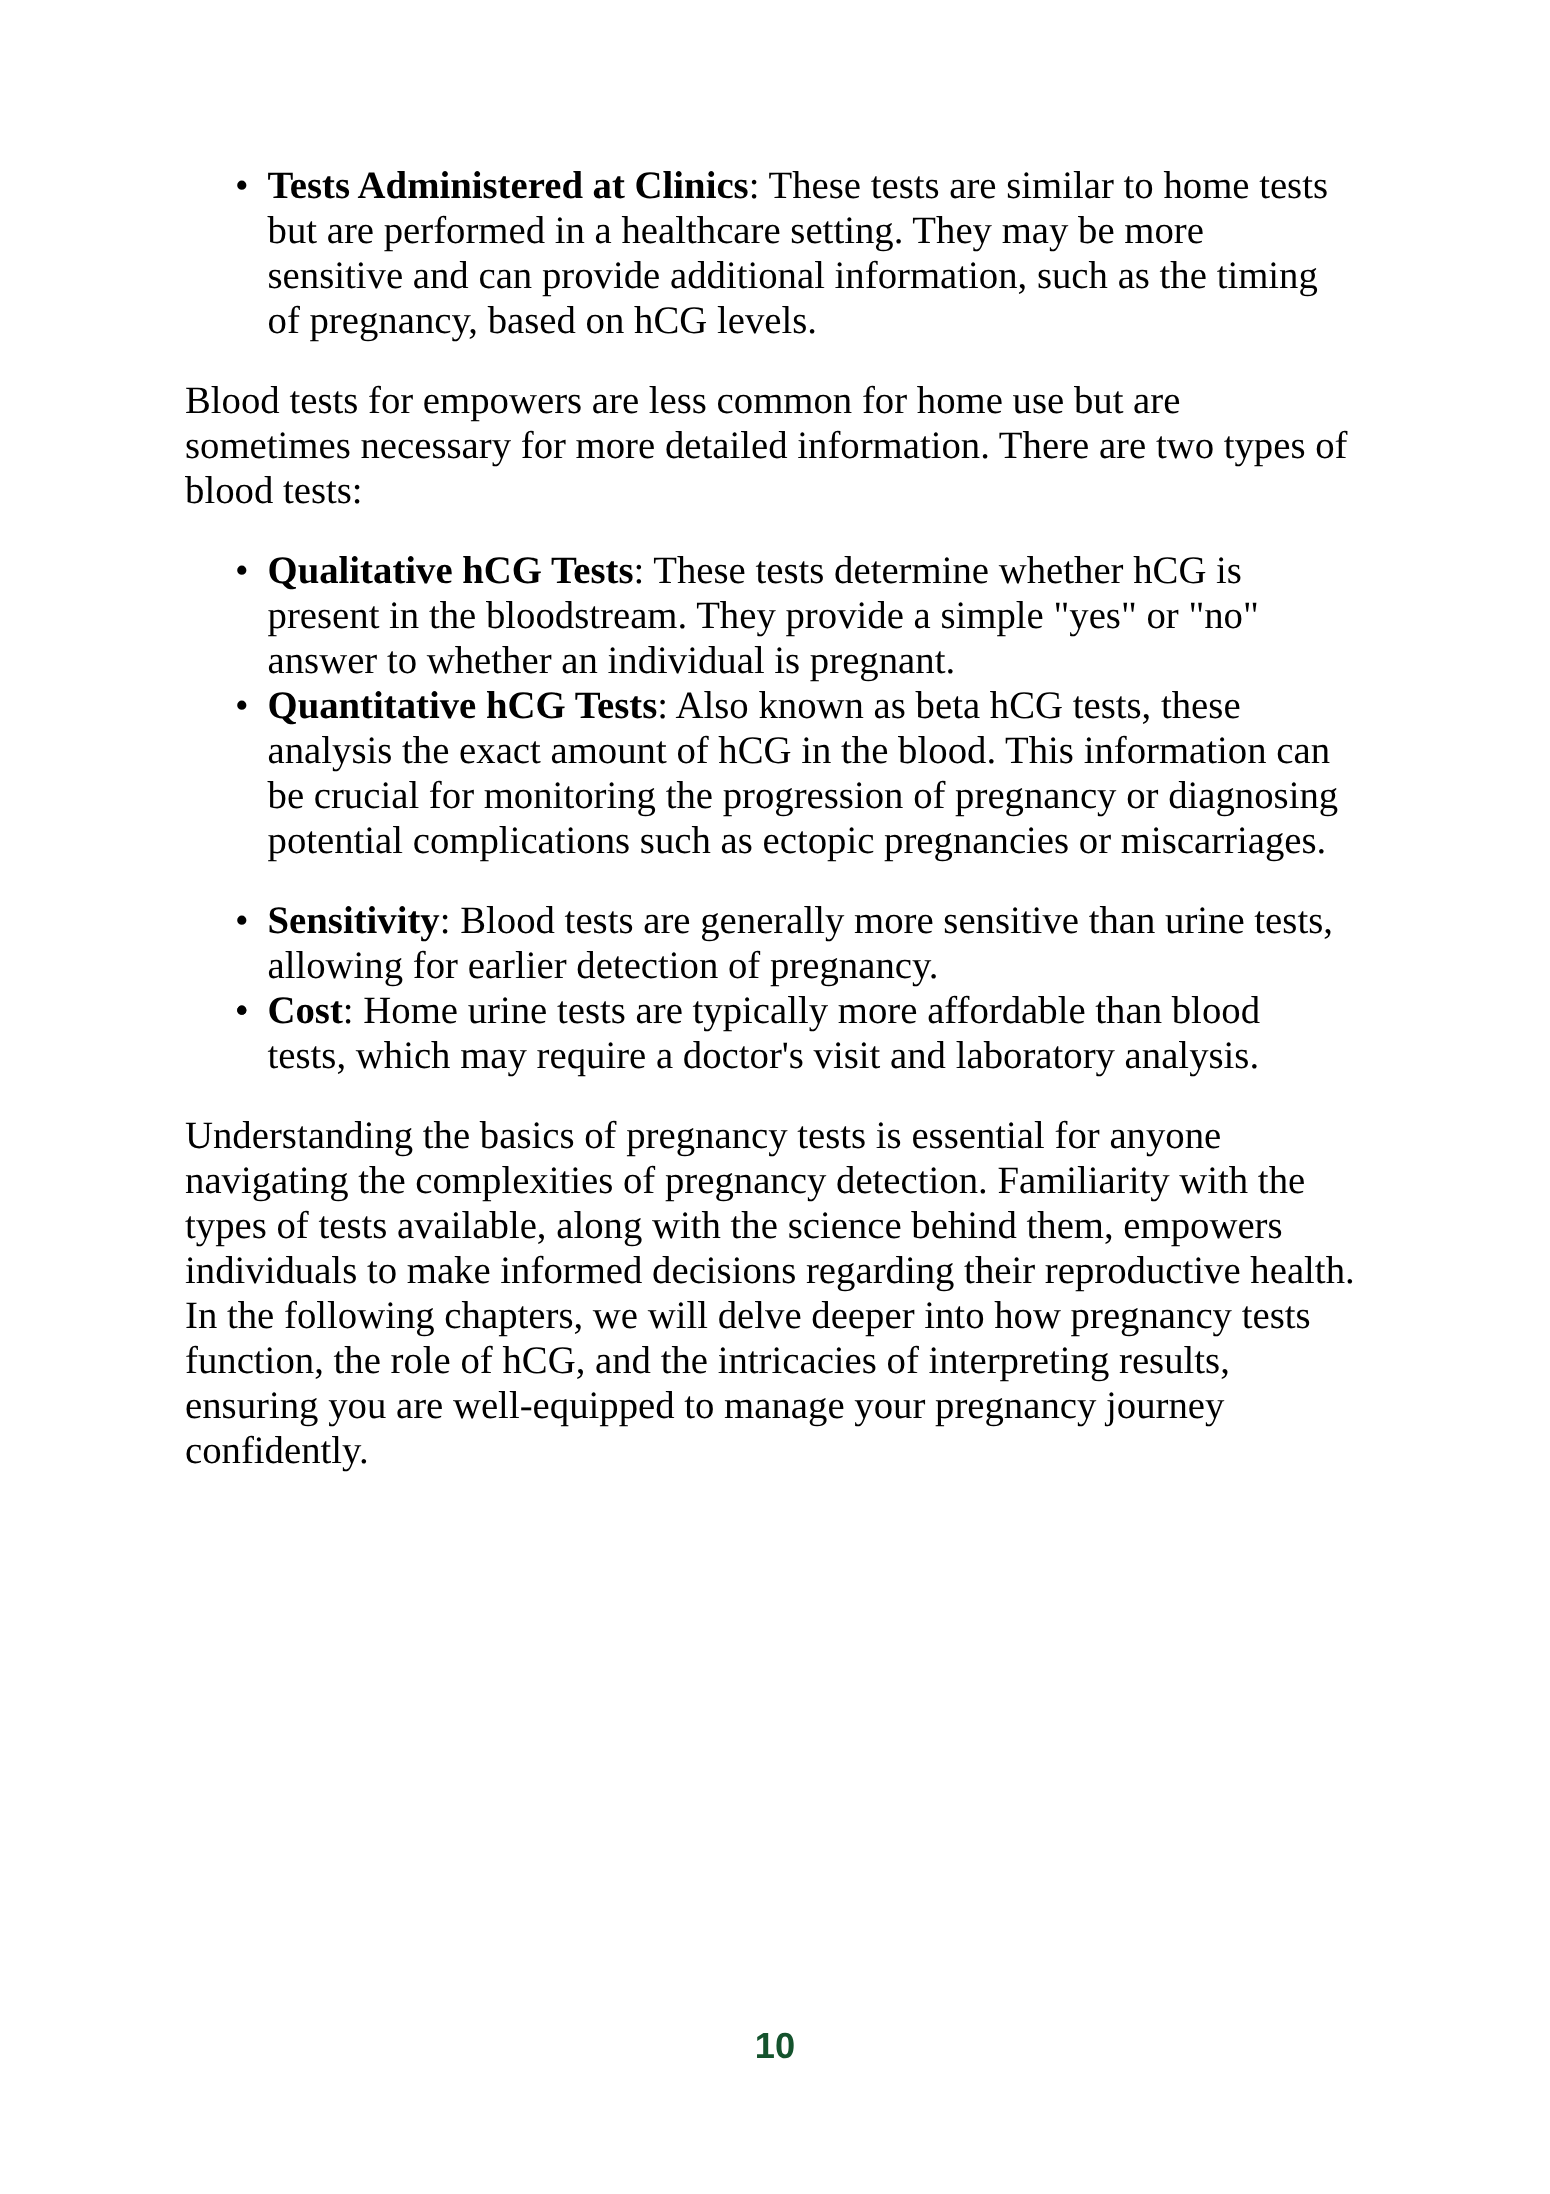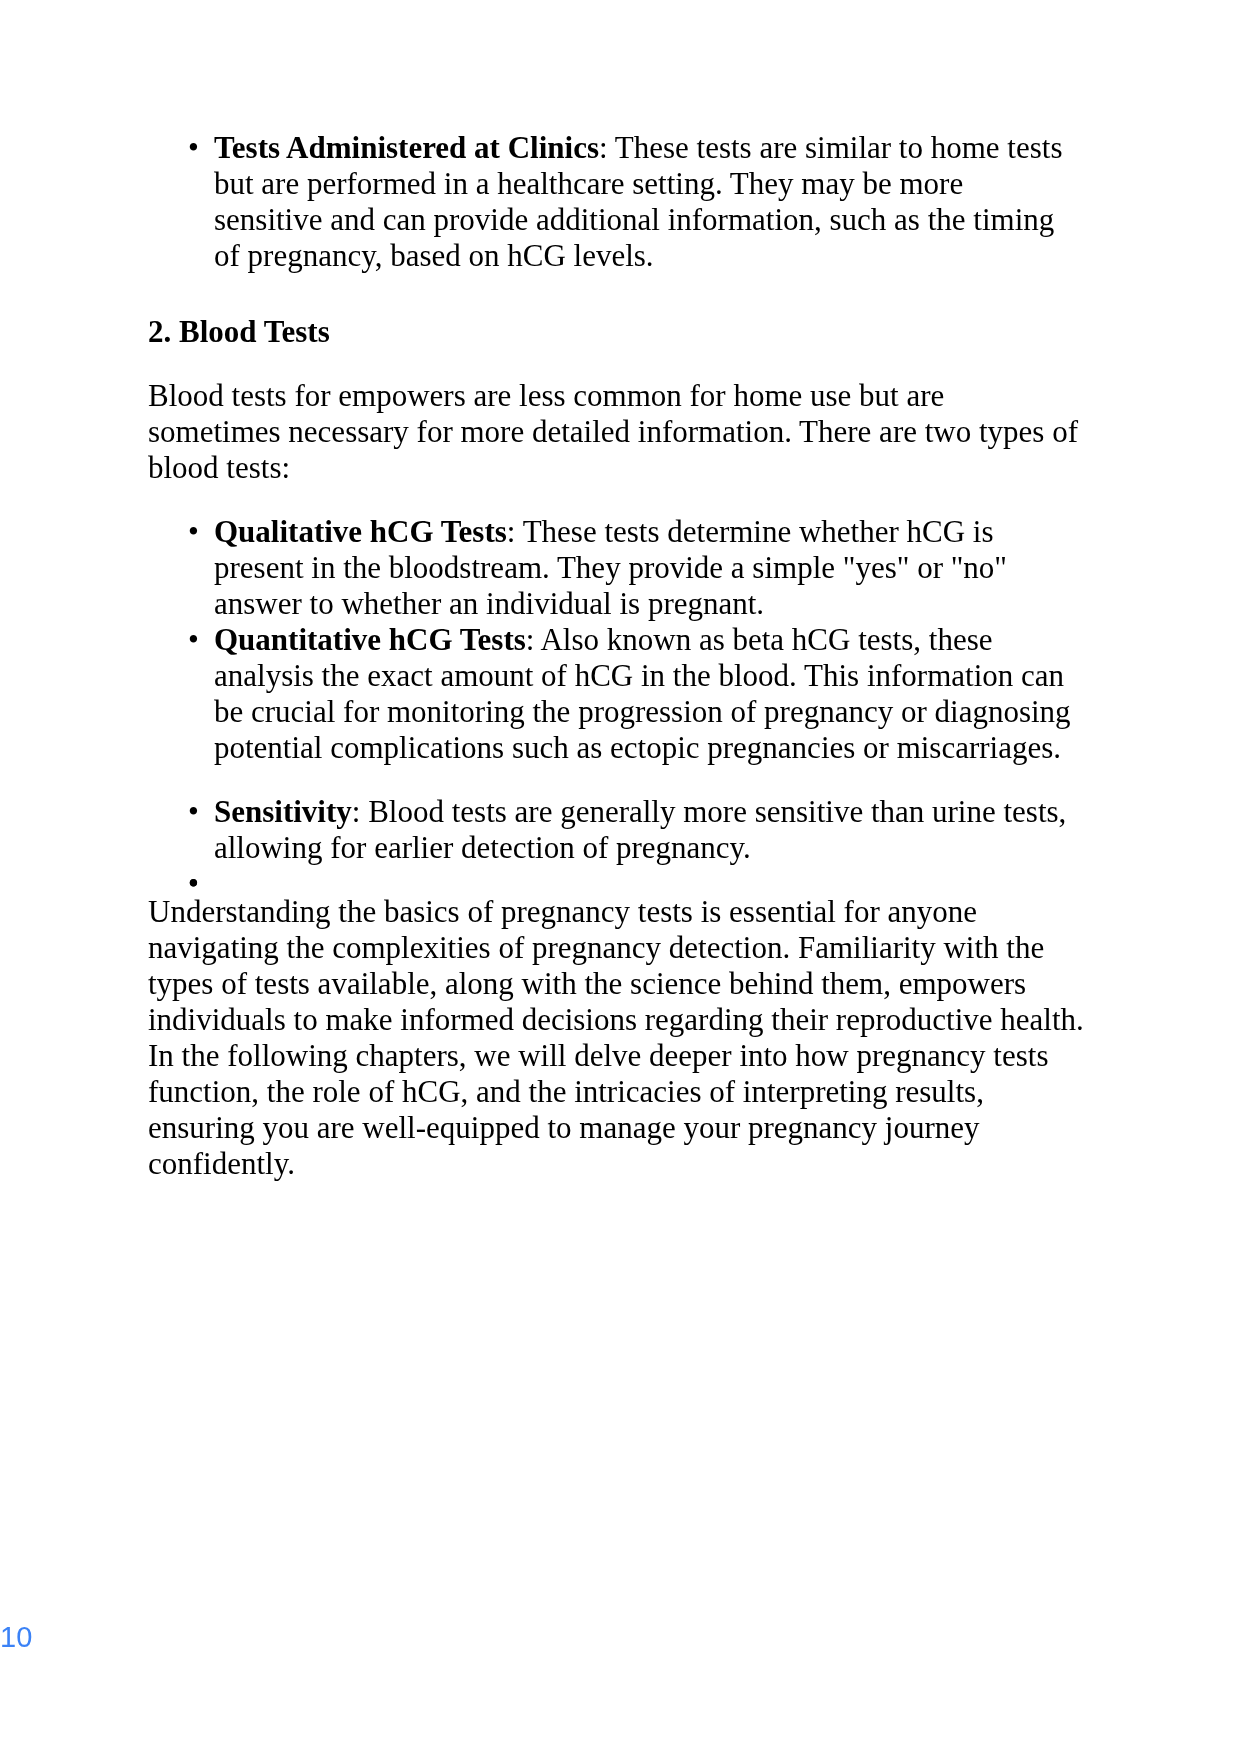--- a/index.html
+++ b/index.html
@@ -49,44 +49,44 @@
     left: 40px;
     top: 0;
   }
   .term { font-weight: bold; }
   .rest { white-space: pre-line; }
   .page-number {
     position: absolute;
     top: 1620px;
     left: 0;
     right: 0;
-    text-align: left;
+    text-align: center;
     font-family: "Liberation Sans", sans-serif;
     font-size: 29px;
     line-height: 34px;
-    color: #3b82f6;
+    color: #14532d;
+    font-weight: bold;
   }
 </style>
 </head>
 <body>
 
 <div class="page">
   <div class="content">
 
     <ul class="blist">
       <li>
         <span class="marker">•</span>
         <span class="item-text"><b class="term">Tests Administered at Clinics</b><span class="rest">: These tests are similar to home tests
 but are performed in a healthcare setting. They may be more
 sensitive and can provide additional information, such as the timing
 of pregnancy, based on hCG levels.</span></span>
       </li>
     </ul>
 
-    <h2>2. Blood Tests</h2>
 
     <p class="para">Blood tests for empowers are less common for home use but are
 sometimes necessary for more detailed information. There are two types of
 blood tests:</p>
 
     <ul class="blist">
       <li>
         <span class="marker">•</span>
         <span class="item-text"><b class="term">Qualitative hCG Tests</b><span class="rest">: These tests determine whether hCG is
 present in the bloodstream. They provide a simple "yes" or "no"
@@ -106,20 +106,22 @@
       <li>
         <span class="marker">•</span>
         <span class="item-text"><b class="term">Sensitivity</b><span class="rest">: Blood tests are generally more sensitive than urine tests,
 allowing for earlier detection of pregnancy.</span></span>
       </li>
       <li>
         <span class="marker">•</span>
       </li>
       <li>
         <span class="marker">•</span>
+        <span class="item-text"><b class="term">Cost</b><span class="rest">: Home urine tests are typically more affordable than blood
+tests, which may require a doctor's visit and laboratory analysis.</span></span>
       </li>
     </ul>
 
     <p class="para">Understanding the basics of pregnancy tests is essential for anyone
 navigating the complexities of pregnancy detection. Familiarity with the
 types of tests available, along with the science behind them, empowers
 individuals to make informed decisions regarding their reproductive health.
 In the following chapters, we will delve deeper into how pregnancy tests
 function, the role of hCG, and the intricacies of interpreting results,
 ensuring you are well-equipped to manage your pregnancy journey

